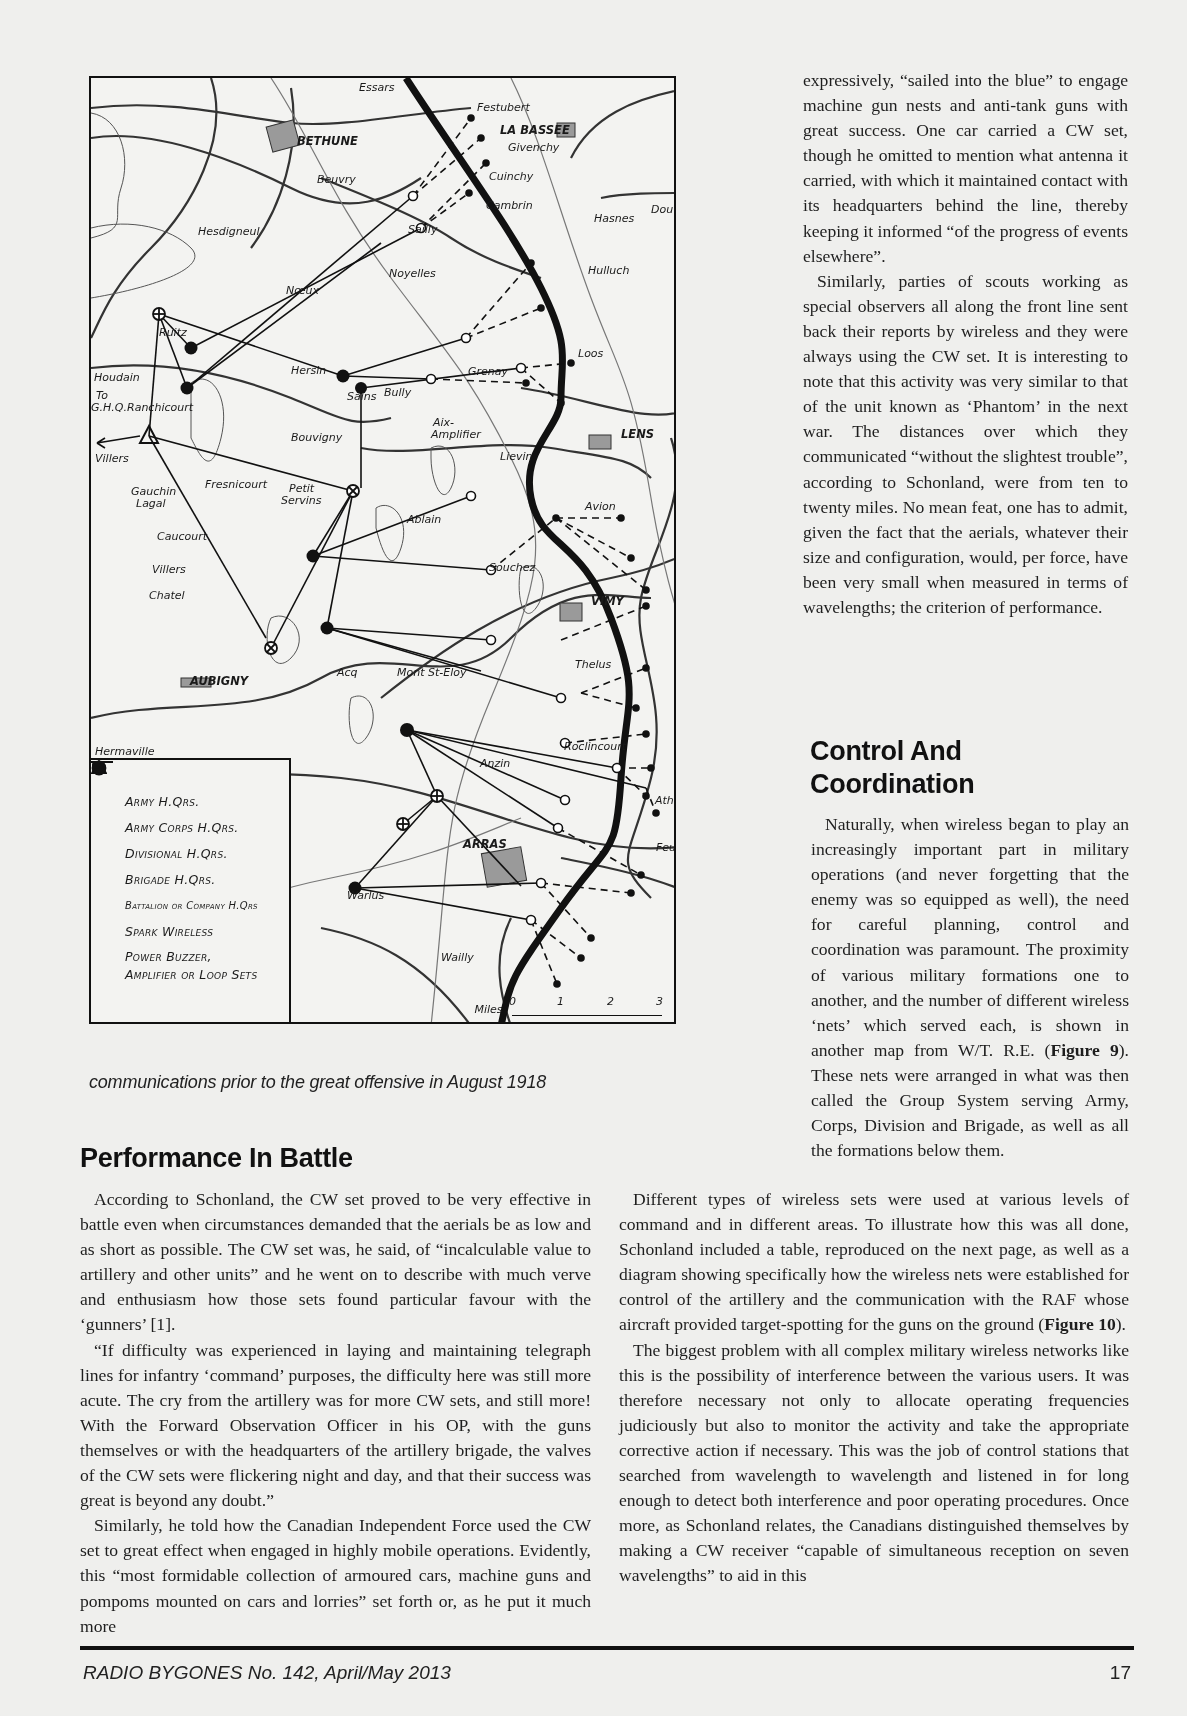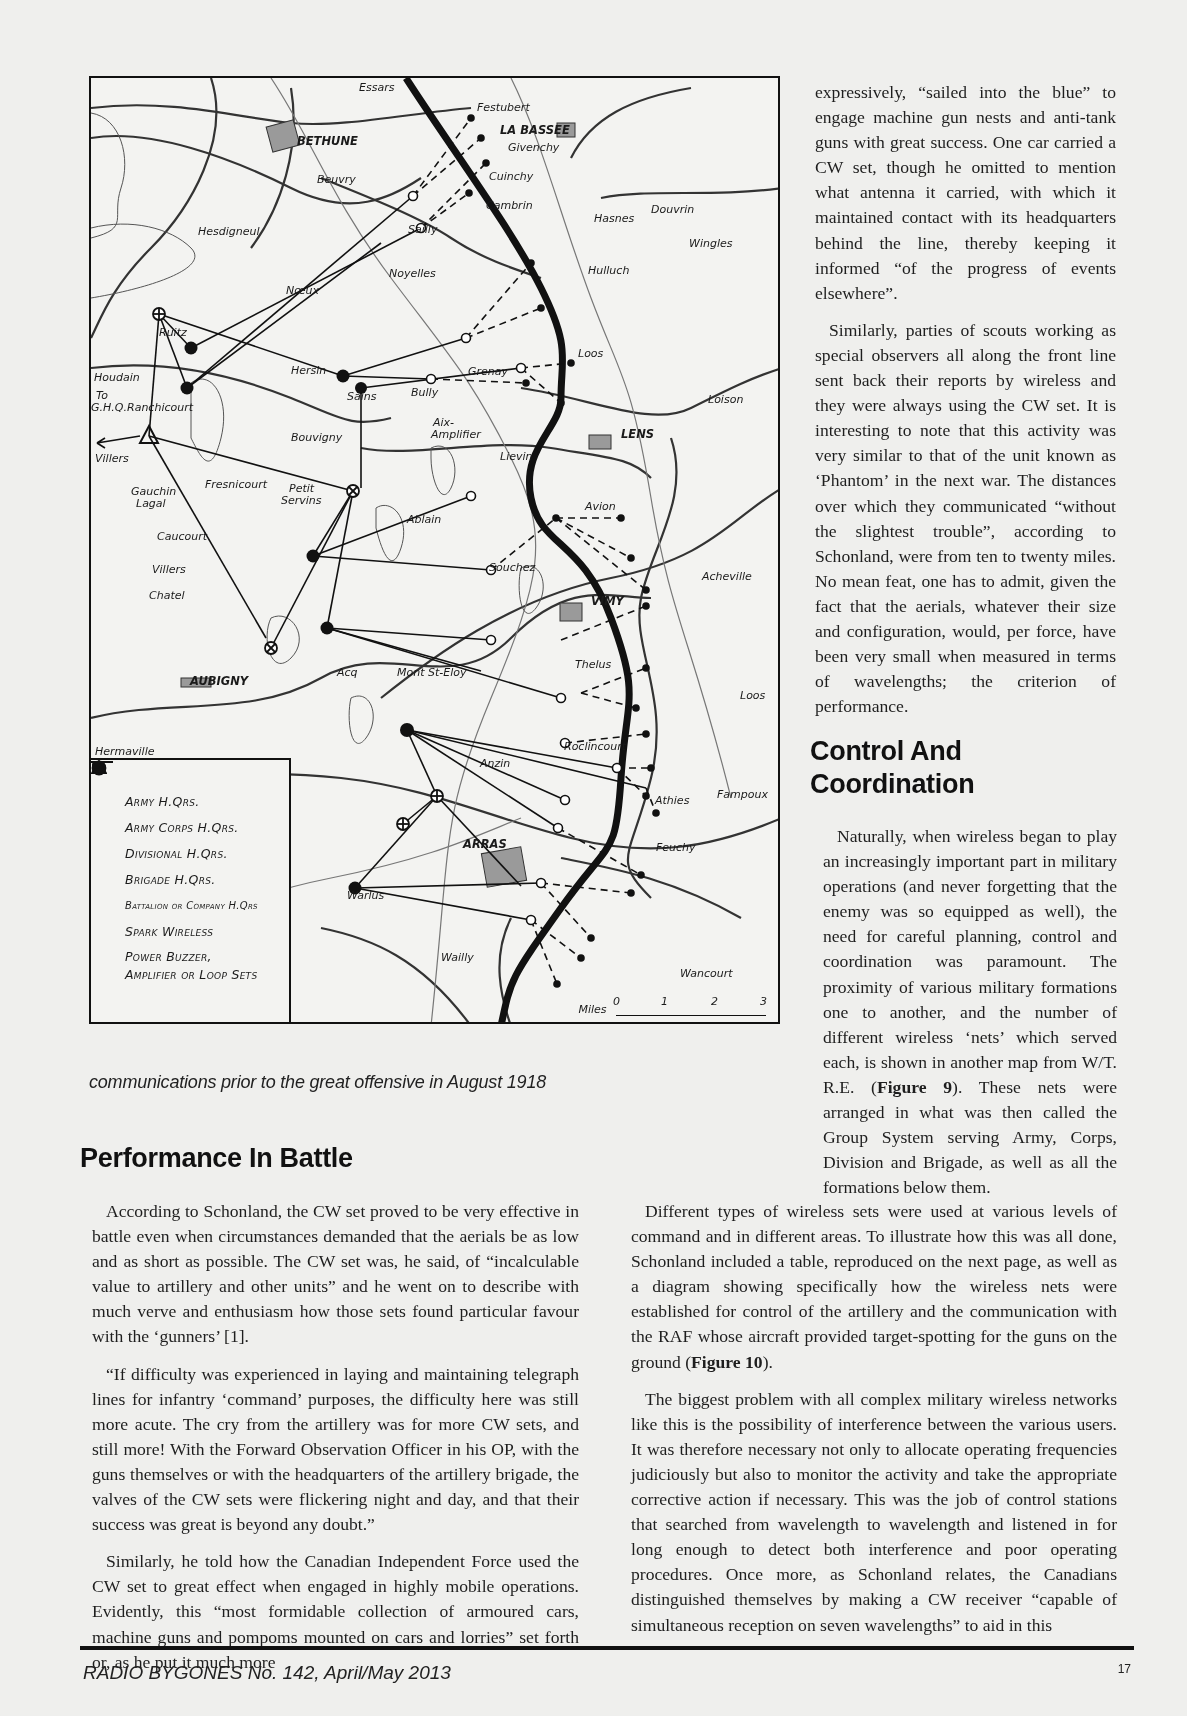--- a/index.html
+++ b/index.html
@@ -1,35 +1,35 @@
 <!DOCTYPE html>
 <html><head>
 <meta charset="utf-8">
 <style>
   html, body { margin:0; padding:0; }
   body { width:1187px; height:1716px; background:#efefed; position:relative; overflow:hidden;
          font-family:"Liberation Serif", serif; color:#1b1b1b; }
-  .map { position:absolute; left:89px; top:76px; width:691px; height:948px; border:2px solid #111; background:#f3f3f1; box-sizing:border-box; overflow:hidden; }
+  .map { position:absolute; left:89px; top:76px; width:587px; height:948px; border:2px solid #111; background:#f3f3f1; box-sizing:border-box; overflow:hidden; }
   .map svg { position:absolute; left:0; top:0; }
   .place { position:absolute; font-family:"DejaVu Sans", sans-serif; font-style:italic; font-size:11px; color:#1a1a1a; white-space:nowrap; line-height:1.05; }
   .place.town { font-style:italic; font-weight:bold; font-size:11.5px; }
   .legend { position:absolute; left:0; bottom:0; width:200px; height:264px; border-top:2px solid #111; border-right:2px solid #111; background:#f3f3f1; box-sizing:border-box; padding:28px 0 0 8px; }
   .leg-row { display:flex; align-items:center; font-family:"DejaVu Sans", sans-serif; font-style:italic; font-size:12.5px; height:26px; letter-spacing:0.3px; font-variant:small-caps; }
   .leg-row .sym { width:22px; display:inline-flex; justify-content:center; align-items:center; margin-right:4px; font-style:normal; }
   .leg-row.small { font-size:10px; }
   .leg-row.two { height:auto; align-items:flex-start; margin-top:4px; }
   .scalebar { position:absolute; right:12px; bottom:6px; font-family:"DejaVu Sans", sans-serif; font-style:italic; font-size:11px; }
   .caption { position:absolute; left:89px; top:1046px; width:720px; font-family:"Liberation Sans", sans-serif; font-style:italic; font-size:18px; line-height:24px; color:#222; letter-spacing:-0.2px; }
   .h2 { position:absolute; font-family:"Liberation Sans", sans-serif; font-weight:bold; font-size:27px; color:#111; line-height:33px; letter-spacing:-0.3px; }
   .col { position:absolute; font-size:17.6px; line-height:25.1px; text-align:justify; color:#1e1e1e; }
-  .col p { margin:12px; text-indent:14px; }
+  .col p { margin:0; text-indent:14px; }
   .col p.noindent { text-indent:0; }
   .footer-rule { position:absolute; left:80px; top:1646px; width:1054px; height:4px; background:#111; }
   .footer-left { position:absolute; left:83px; top:1662px; font-family:"Liberation Sans", sans-serif; font-style:italic; font-size:19px; color:#222; }
-  .footer-right { position:absolute; right:56px; top:1662px; font-family:"Liberation Sans", sans-serif; font-size:12px; color:#222; }
+  .footer-right { position:absolute; right:56px; top:1662px; font-family:"Liberation Sans", sans-serif; font-size:19px; color:#222; }
   b { font-weight:bold; }
 </style>
 </head>
 <body>
 
 <div class="map">
   <svg width="691" height="948" viewBox="0 0 691 948">
     <g fill="none" stroke="#333" stroke-width="2.2">
 
       <path d="M0,30 C80,20 150,40 200,45 S320,35 380,30"></path>
@@ -248,21 +248,21 @@
   <span class="place" style="left:195px;top:207px">Nœux</span>
   <span class="place" style="left:68px;top:249px">Ruitz</span>
   <span class="place" style="left:487px;top:270px">Loos</span>
   <span class="place" style="left:3px;top:294px">Houdain</span>
   <span class="place" style="left:200px;top:287px">Hersin</span>
   <span class="place" style="left:377px;top:288px">Grenay</span>
   <span class="place" style="left:5px;top:312px">To</span>
   <span class="place" style="left:0px;top:324px">G.H.Q.</span>
   <span class="place" style="left:36px;top:324px">Ranchicourt</span>
   <span class="place" style="left:256px;top:313px">Sains</span>
-  <span class="place" style="left:320px;top:309px">Bully</span>
+  <span class="place" style="left:293px;top:309px">Bully</span>
   <span class="place" style="left:617px;top:316px">Loison</span>
   <span class="place" style="left:200px;top:354px">Bouvigny</span>
   <span class="place" style="left:342px;top:339px">Aix-</span>
   <span class="place" style="left:340px;top:351px">Amplifier</span>
   <span class="place town" style="left:530px;top:350px">LENS</span>
   <span class="place" style="left:4px;top:375px">Villers</span>
   <span class="place" style="left:409px;top:373px">Lievin</span>
   <span class="place" style="left:114px;top:401px">Fresnicourt</span>
   <span class="place" style="left:198px;top:405px">Petit</span>
   <span class="place" style="left:190px;top:417px">Servins</span>

